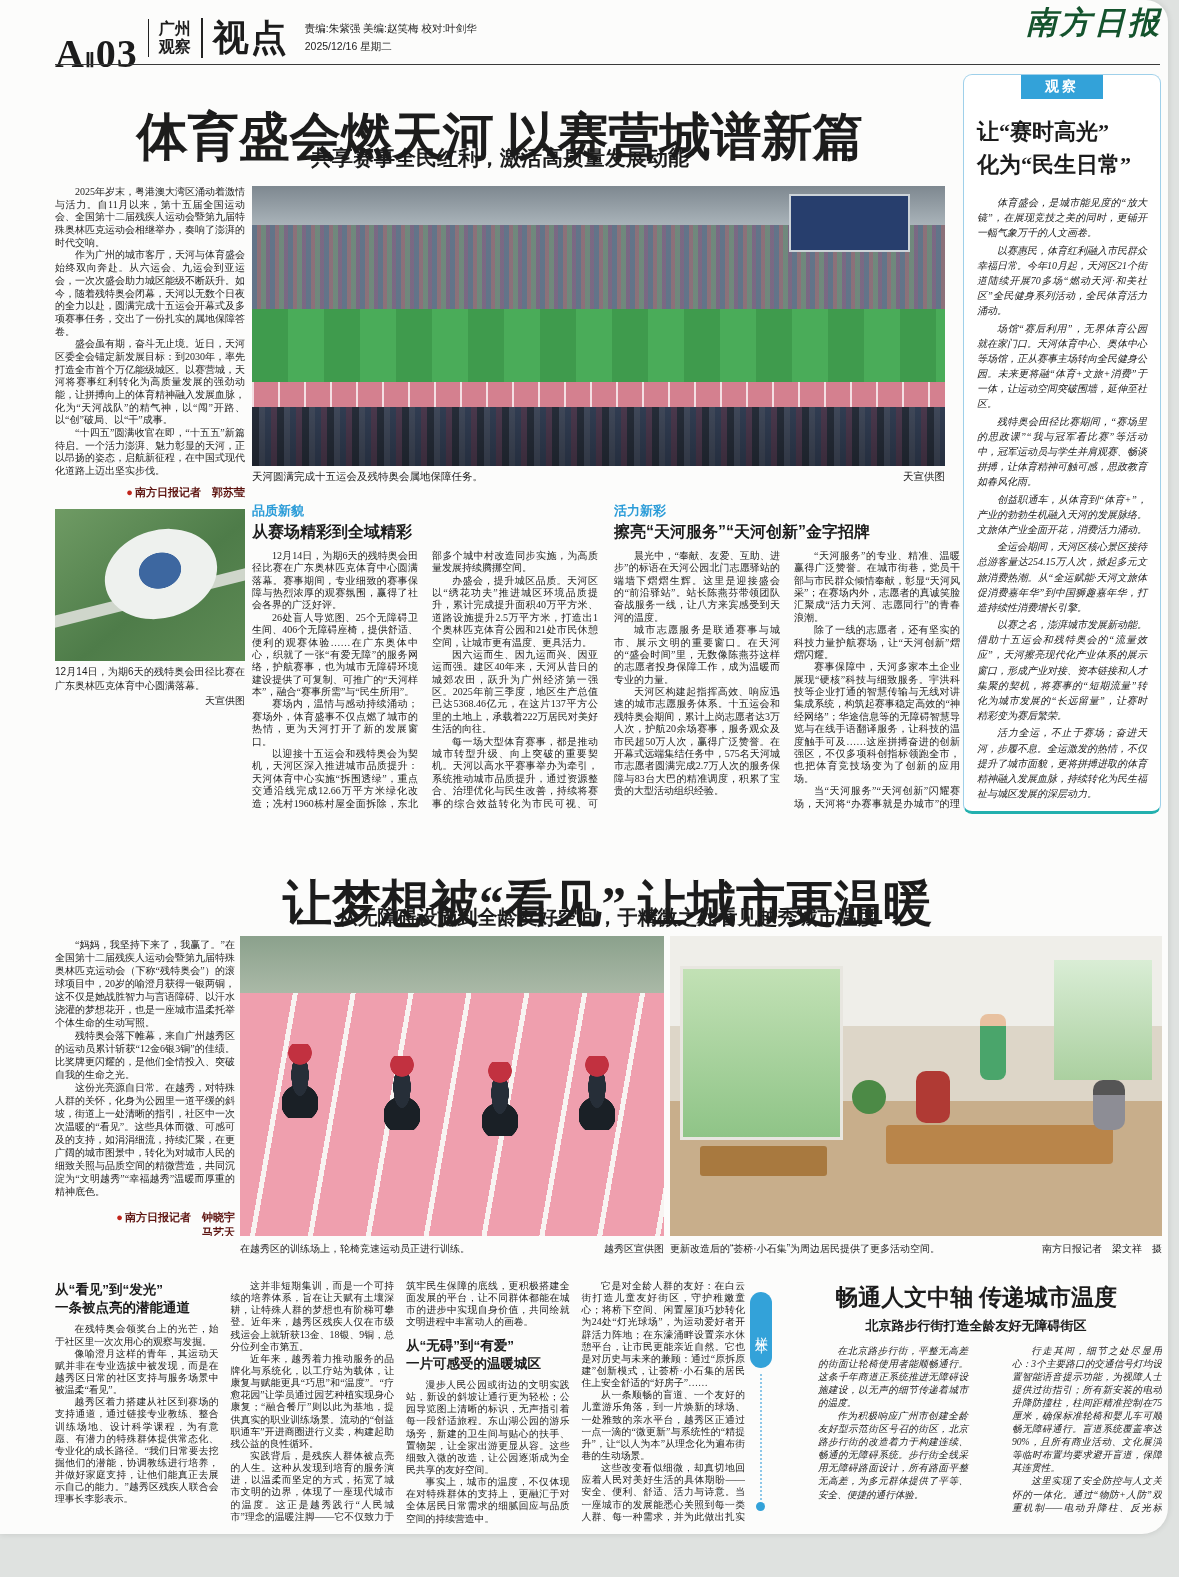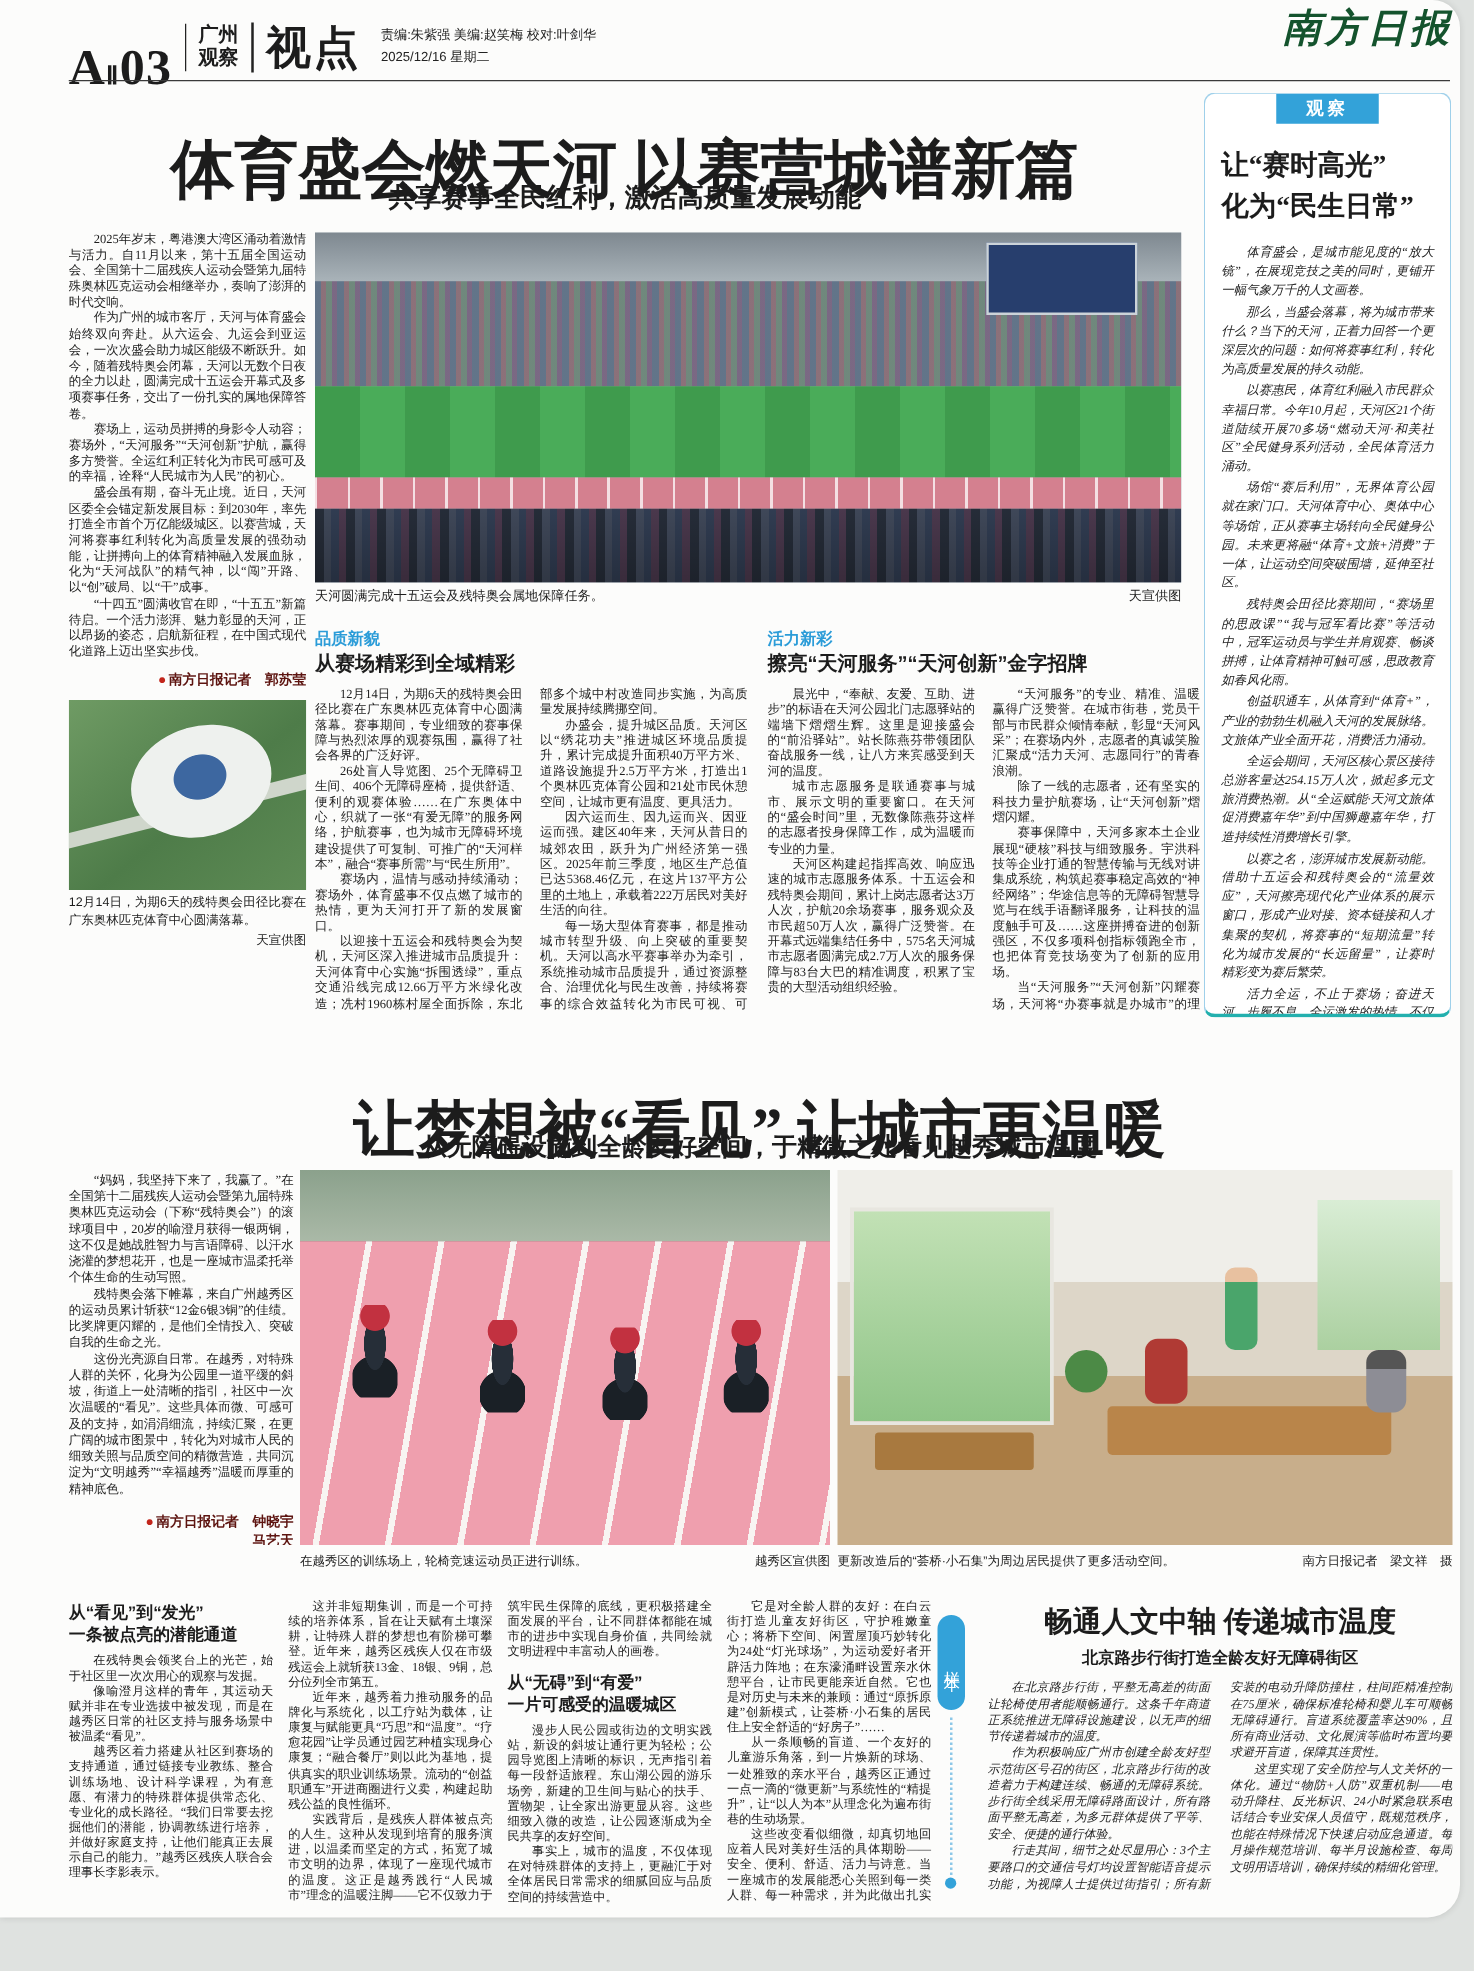--- a/index.html
+++ b/index.html
@@ -108,21 +108,21 @@
   
   .sample-tab{position:absolute;left:750px;top:1292px;width:22px;height:76px;background:#33a2d9;border-radius:11px;
     color:#fff;writing-mode:vertical-rl;text-align:center;font-family:"Liberation Sans",sans-serif;
     font-size:13px;letter-spacing:4px;line-height:22px;}
   .sample-dotline{position:absolute;left:760px;top:1374px;height:126px;width:0;border-left:2px dotted #8cc7e8;}
   .sample-dot{position:absolute;left:756px;top:1502px;width:9px;height:9px;border-radius:50%;background:#33a2d9;}
   .sample{position:absolute;left:790px;top:1282px;width:372px;height:246px;overflow:hidden;}
   .sample h3{text-align:center;font-size:23px;font-weight:900;margin:0;}
   .sample h4{text-align:center;font-size:13px;font-weight:700;margin:4px 0 9px;}
   .cols2{column-count:2;column-gap:16px;column-fill:auto;height:178px;overflow:hidden;}
-  .cols2 .para{font-style:italic;font-size:9.6px;line-height:1.36;}
+  .cols2 .para{font-style:italic;font-size:9.6px;line-height:1.36;margin-left:28px;}
 </style>
 </head>
 <body>
 
 <div class="page">
 
   <div class="hdr">
     <div class="page-no"><span>A</span><span class="roman">Ⅱ</span><span>03</span></div>
     <div class="vrule"></div>
     <div class="section-name">
@@ -139,21 +139,20 @@
   <div class="logo">南方日报</div>
   <div class="hdr-rule"></div>
 
   <h1 class="h1a">体育盛会燃天河 以赛营城谱新篇</h1>
   <div class="h2a">共享赛事全民红利，激活高质量发展动能</div>
 
   <div class="lead-left">
     <div>
         <p class="para">2025年岁末，粤港澳大湾区涌动着激情与活力。自11月以来，第十五届全国运动会、全国第十二届残疾人运动会暨第九届特殊奥林匹克运动会相继举办，奏响了澎湃的时代交响。</p>
         <p class="para">作为广州的城市客厅，天河与体育盛会始终双向奔赴。从六运会、九运会到亚运会，一次次盛会助力城区能级不断跃升。如今，随着残特奥会闭幕，天河以无数个日夜的全力以赴，圆满完成十五运会开幕式及多项赛事任务，交出了一份扎实的属地保障答卷。</p>
-        <p class="para">赛场上，运动员拼搏的身影令人动容；赛场外，“天河服务”“天河创新”护航，赢得多方赞誉。全运红利正转化为市民可感可及的幸福，诠释“人民城市为人民”的初心。</p>
         <p class="para">盛会虽有期，奋斗无止境。近日，天河区委全会锚定新发展目标：到2030年，率先打造全市首个万亿能级城区。以赛营城，天河将赛事红利转化为高质量发展的强劲动能，让拼搏向上的体育精神融入发展血脉，化为“天河战队”的精气神，以“闯”开路、以“创”破局、以“干”成事。</p>
         <p class="para">“十四五”圆满收官在即，“十五五”新篇待启。一个活力澎湃、魅力彰显的天河，正以昂扬的姿态，启航新征程，在中国式现代化道路上迈出坚实步伐。</p>
       </div>
     <div class="byline"><span class="dot">●</span><span>南方日报记者　郭苏莹</span></div>
     <div class="photo photo-aerial">
       <div class="pa-road"></div>
       <div class="pa-stadium"></div>
     </div>
     <div class="figcap">12月14日，为期6天的残特奥会田径比赛在广东奥林匹克体育中心圆满落幕。</div>
     <div class="figcredit">天宣供图</div>
@@ -204,21 +203,20 @@
   </div>
 
   <aside class="observe">
     <div class="observe-tab">观察</div>
     <h3>
       <span style="display:block">让“赛时高光”</span>
       <span style="display:block">化为“民生日常”</span>
     </h3>
     <div>
         <p class="para">体育盛会，是城市能见度的“放大镜”，在展现竞技之美的同时，更铺开一幅气象万千的人文画卷。</p>
-        <p class="para">那么，当盛会落幕，将为城市带来什么？当下的天河，正着力回答一个更深层次的问题：如何将赛事红利，转化为高质量发展的持久动能。</p>
         <p class="para">以赛惠民，体育红利融入市民群众幸福日常。今年10月起，天河区21个街道陆续开展70多场“燃动天河·和美社区”全民健身系列活动，全民体育活力涌动。</p>
         <p class="para">场馆“赛后利用”，无界体育公园就在家门口。天河体育中心、奥体中心等场馆，正从赛事主场转向全民健身公园。未来更将融“体育+文旅+消费”于一体，让运动空间突破围墙，延伸至社区。</p>
         <p class="para">残特奥会田径比赛期间，“赛场里的思政课”“我与冠军看比赛”等活动中，冠军运动员与学生并肩观赛、畅谈拼搏，让体育精神可触可感，思政教育如春风化雨。</p>
         <p class="para">创益职通车，从体育到“体育+”，产业的勃勃生机融入天河的发展脉络。文旅体产业全面开花，消费活力涌动。</p>
         <p class="para">全运会期间，天河区核心景区接待总游客量达254.15万人次，掀起多元文旅消费热潮。从“全运赋能·天河文旅体促消费嘉年华”到中国狮趣嘉年华，打造持续性消费增长引擎。</p>
         <p class="para">以赛之名，澎湃城市发展新动能。借助十五运会和残特奥会的“流量效应”，天河擦亮现代化产业体系的展示窗口，形成产业对接、资本链接和人才集聚的契机，将赛事的“短期流量”转化为城市发展的“长远留量”，让赛时精彩变为赛后繁荣。</p>
         <p class="para">活力全运，不止于赛场；奋进天河，步履不息。全运激发的热情，不仅提升了城市面貌，更将拼搏进取的体育精神融入发展血脉，持续转化为民生福祉与城区发展的深层动力。</p>
       </div>
   </aside>
 

